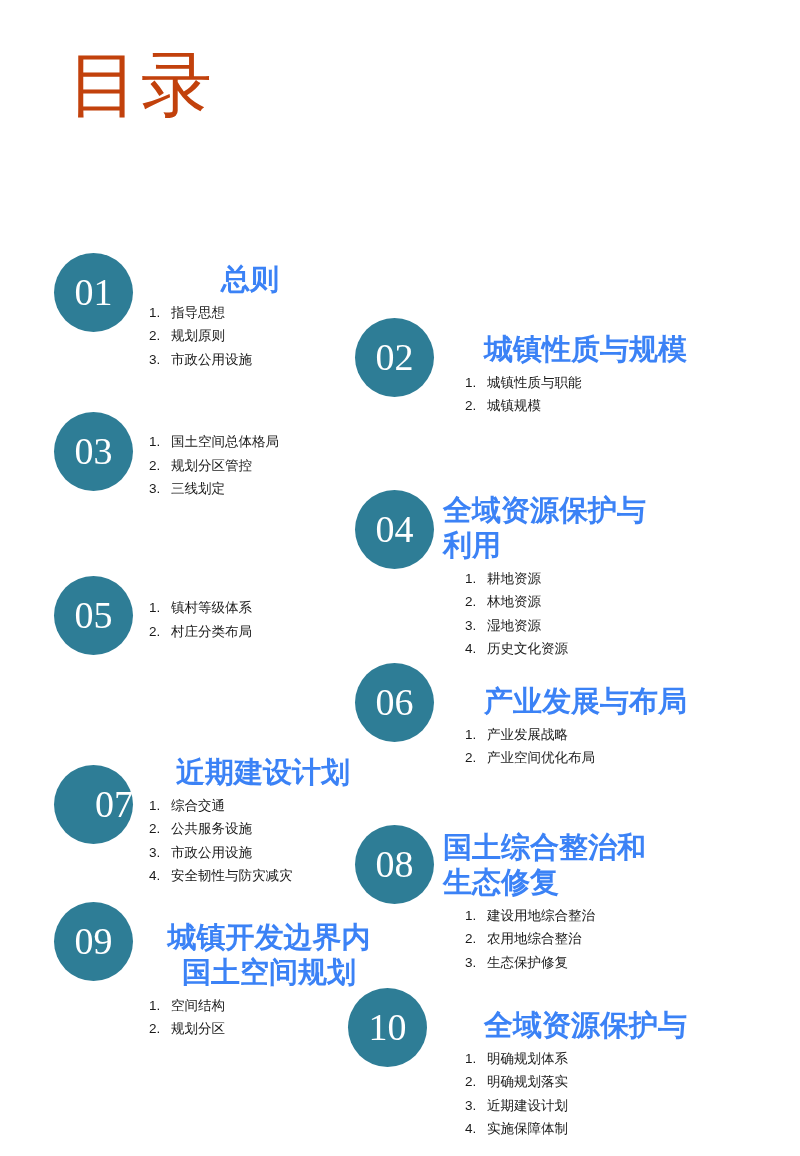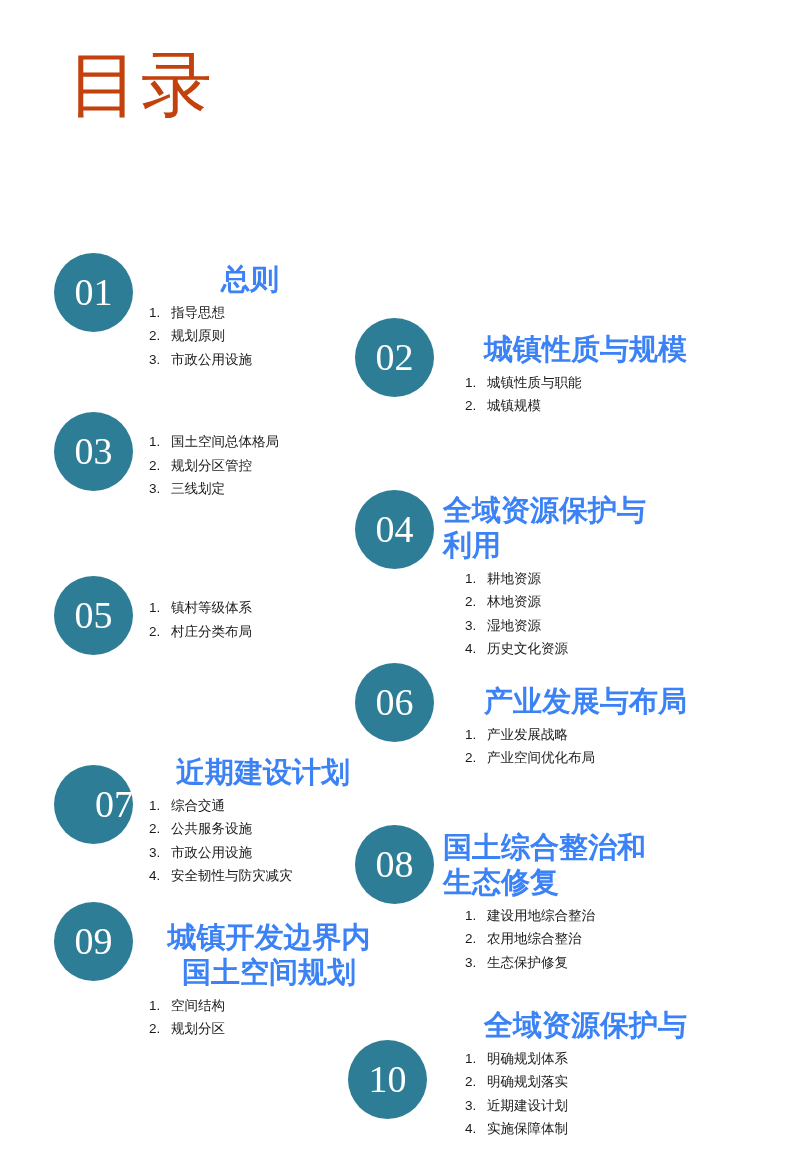--- a/index.html
+++ b/index.html
@@ -303,21 +303,21 @@
           </li>
         <li>
             <span class="li-num">2.</span>
             <span class="li-text">规划分区</span>
           </li>
       </ul>
     </div>
   </div>
 
   <div class="toc-entry right" style="left:0;top:0;">
-    <div class="badge" style="left:348px;top:1040px;">
+    <div class="badge" style="left:348px;top:988px;">
       <span class="badge-num">10</span>
     </div>
     <div class="entry-body" style="left:443px;top:1008px;width:285px;">
       <div class="entry-title">全域资源保护与</div>
       <ul class="entry-list">
         <li>
             <span class="li-num">1.</span>
             <span class="li-text">明确规划体系</span>
           </li>
         <li>

